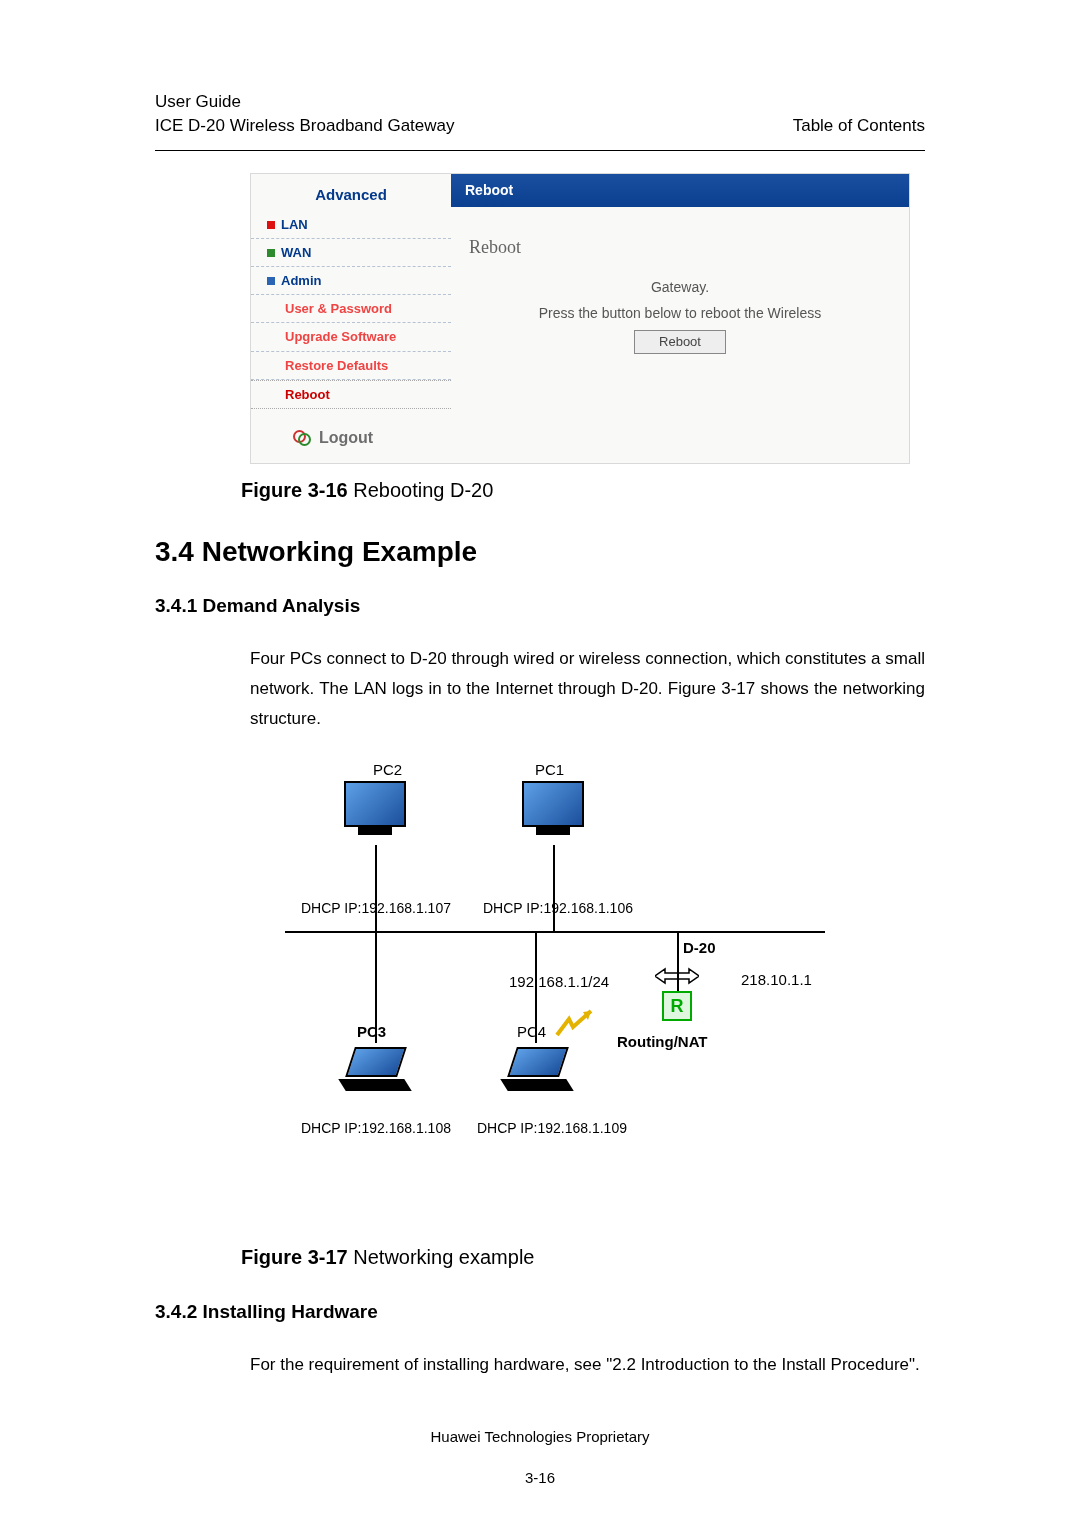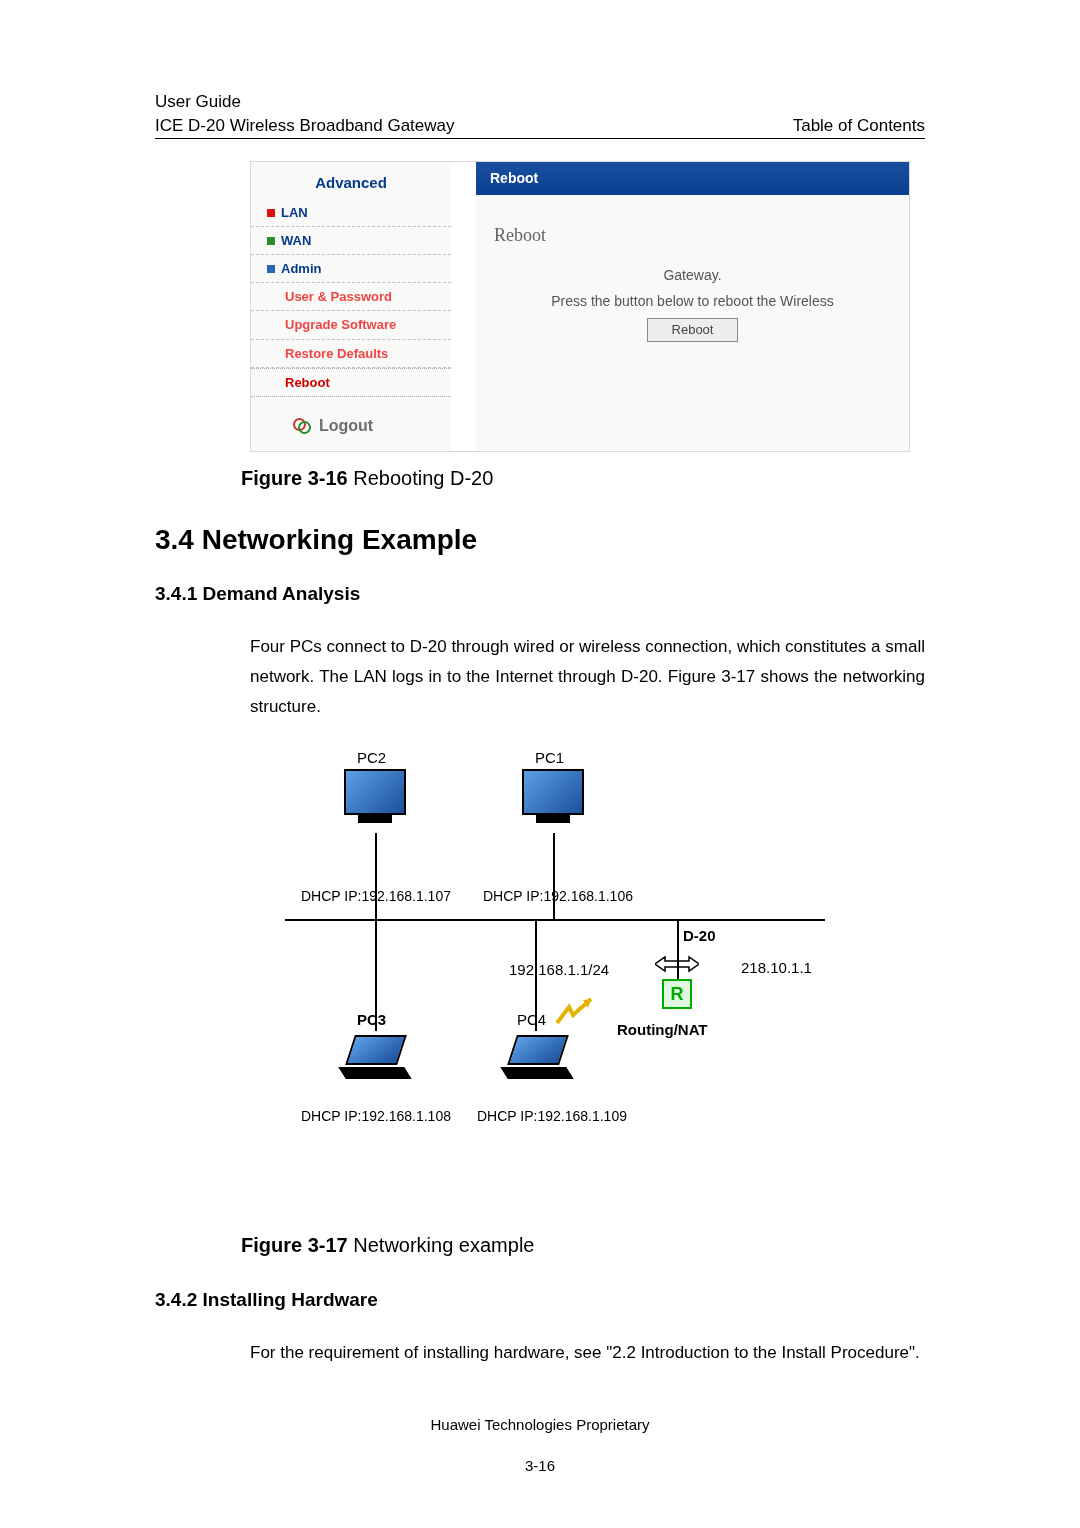--- a/index.html
+++ b/index.html
@@ -4,32 +4,31 @@
 <style>
   * { box-sizing: border-box; margin: 0; padding: 0; }
   html, body { width: 1080px; background: #fff; }
   body {
     font-family: Arial, Helvetica, sans-serif;
     color: #000;
     padding: 90px 155px 80px 155px;
     font-size: 17px;
     line-height: 1.4;
   }
-  .hdr { display: flex; justify-content: space-between; align-items: flex-end; border-bottom: 1.5px solid #000; padding-bottom: 0; margin-bottom: 22px; }
+  .hdr { display: flex; justify-content: space-between; align-items: flex-end; border-bottom: 1.5px solid #000; padding-bottom: 12px; margin-bottom: 22px; }
   .hdr .left { font-size: 17px; }
   .hdr .right { font-size: 17px; }
 
   
   .ui-shot {
     margin-left: 95px;
     width: 660px;
     display: flex;
     border: 1px solid #d9d9d9;
     font-family: Verdana, Arial, sans-serif;
-    gap: 25px;
   }
   .ui-sidebar {
     width: 200px;
     background: #f9f9f7;
     font-size: 13px;
     font-weight: bold;
     color: #033a8c;
   }
   .ui-sidebar .title {
     color: #033a8c;
@@ -150,21 +149,21 @@
 
 <div class="fig-cap"><b>Figure 3-16</b><span> Rebooting D-20</span></div>
 
 <h2 class="sec-num">3.4  Networking Example</h2>
 
 <h3 class="subsec">3.4.1  Demand Analysis</h3>
 
 <p class="body-text">Four PCs connect to D-20 through wired or wireless connection, which constitutes a small network. The LAN logs in to the Internet through D-20. Figure 3-17 shows the networking structure.</p>
 
 <div class="netdiag">
-  <div class="lbl" style="left:72px; top:0;">PC2</div>
+  <div class="lbl" style="left:88px; top:0;">PC2</div>
   <div class="lbl" style="left:250px; top:0;">PC1</div>
 
   <div class="pc" style="left:54px; top:22px;">
       <div class="monitor"></div>
     </div>
   <div class="pc" style="left:232px; top:22px;">
       <div class="monitor"></div>
     </div>
 
   <div class="vline" style="left:90px; top:86px; height:86px;"></div>

